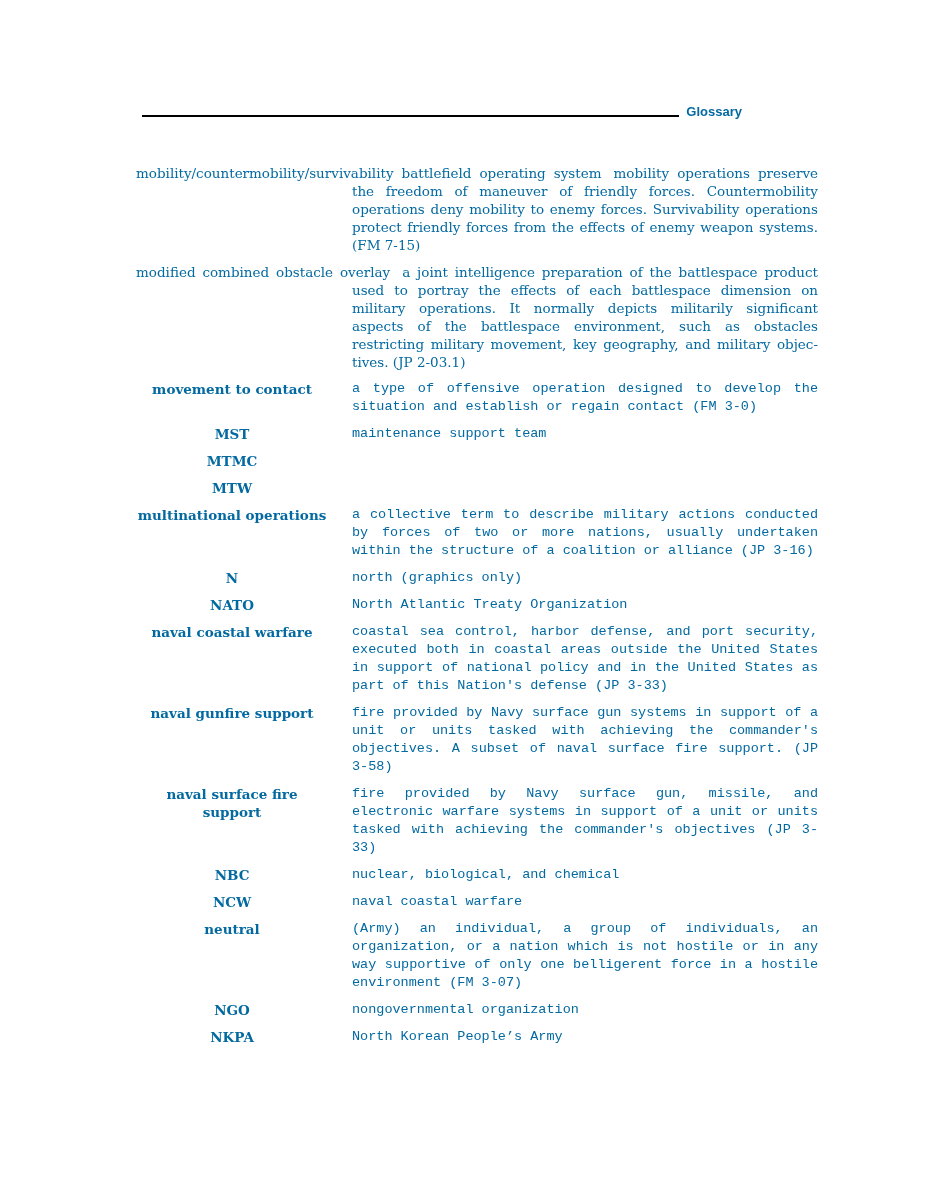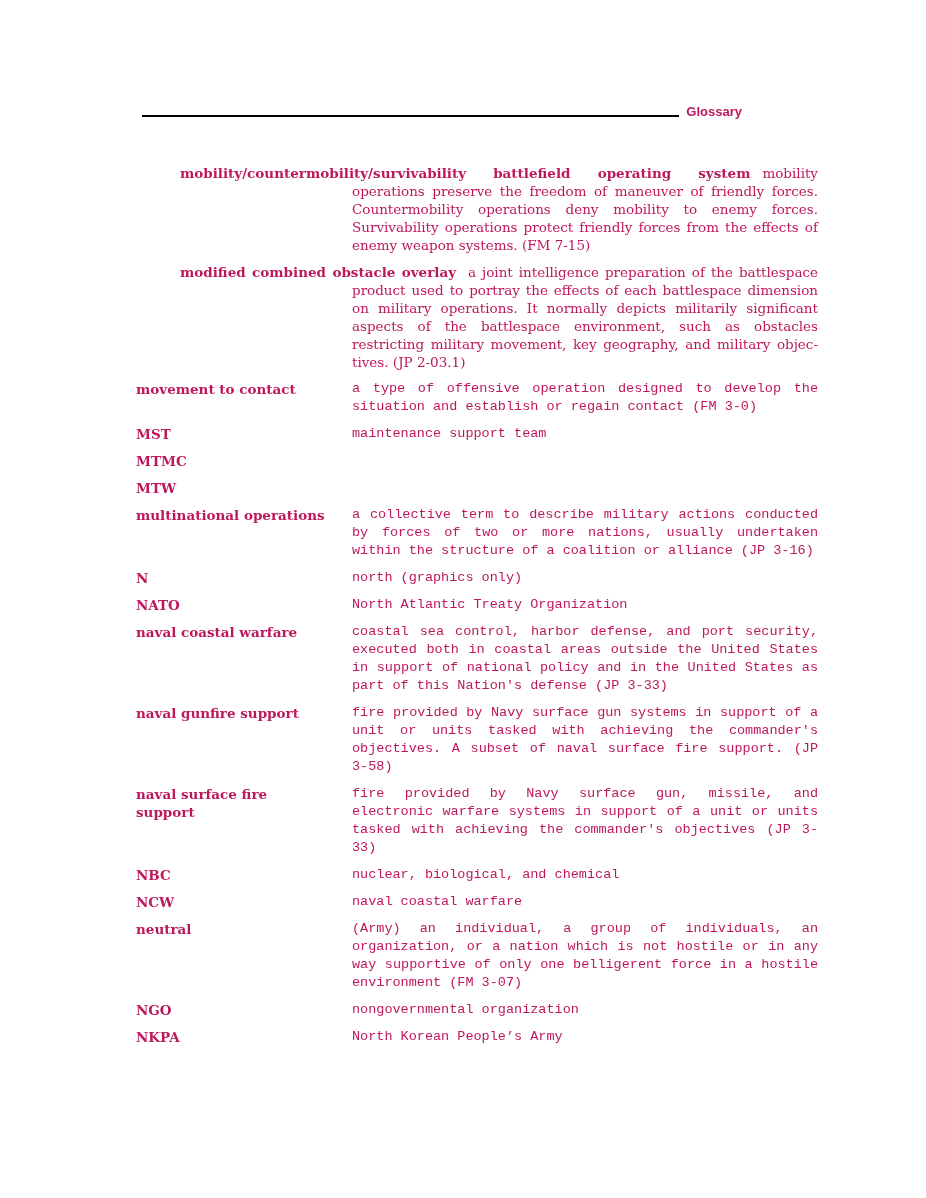--- a/index.html
+++ b/index.html
@@ -5,21 +5,21 @@
   html, body {
     margin: 0;
     padding: 0;
     background: #ffffff;
   }
   .page {
     position: relative;
     width: 850px;
     height: 1198px;
     background: #ffffff;
-    color: #be185d;
+    color: #0369a1;
     font-family: "DejaVu Serif", serif;
     overflow: hidden;
   }
   
   .header {
     position: absolute;
     left: 142px;
     right: 108px;
     top: 104px;
     display: flex;
@@ -48,39 +48,38 @@
     line-height: 18px;
   }
   .entry {
     display: grid;
     grid-template-columns: 192px 466px;
     column-gap: 24px;
     margin: 0 0 9px 0;
   }
   .entry .term {
     font-weight: bold;
-    text-align: left;
+    text-align: center;
   }
   .entry .definition {
     text-align: justify;
     font-family: Liberation Mono, monospace;
   }
   .entry-full {
     display: block;
     margin: 0 0 9px 0;
   }
   .entry-full .full-para {
     margin: 0;
     padding-left: 216px;
     text-indent: -216px;
     text-align: justify;
   }
   .term-inline {
-    font-weight: bold;
-    margin-left: 44px;
+    font-weight: normal;
   }
   .term-gap {
     display: inline-block;
     width: 12px;
   }
   
   .footer {
     position: absolute;
     right: 108px;
     top: 1208px;

